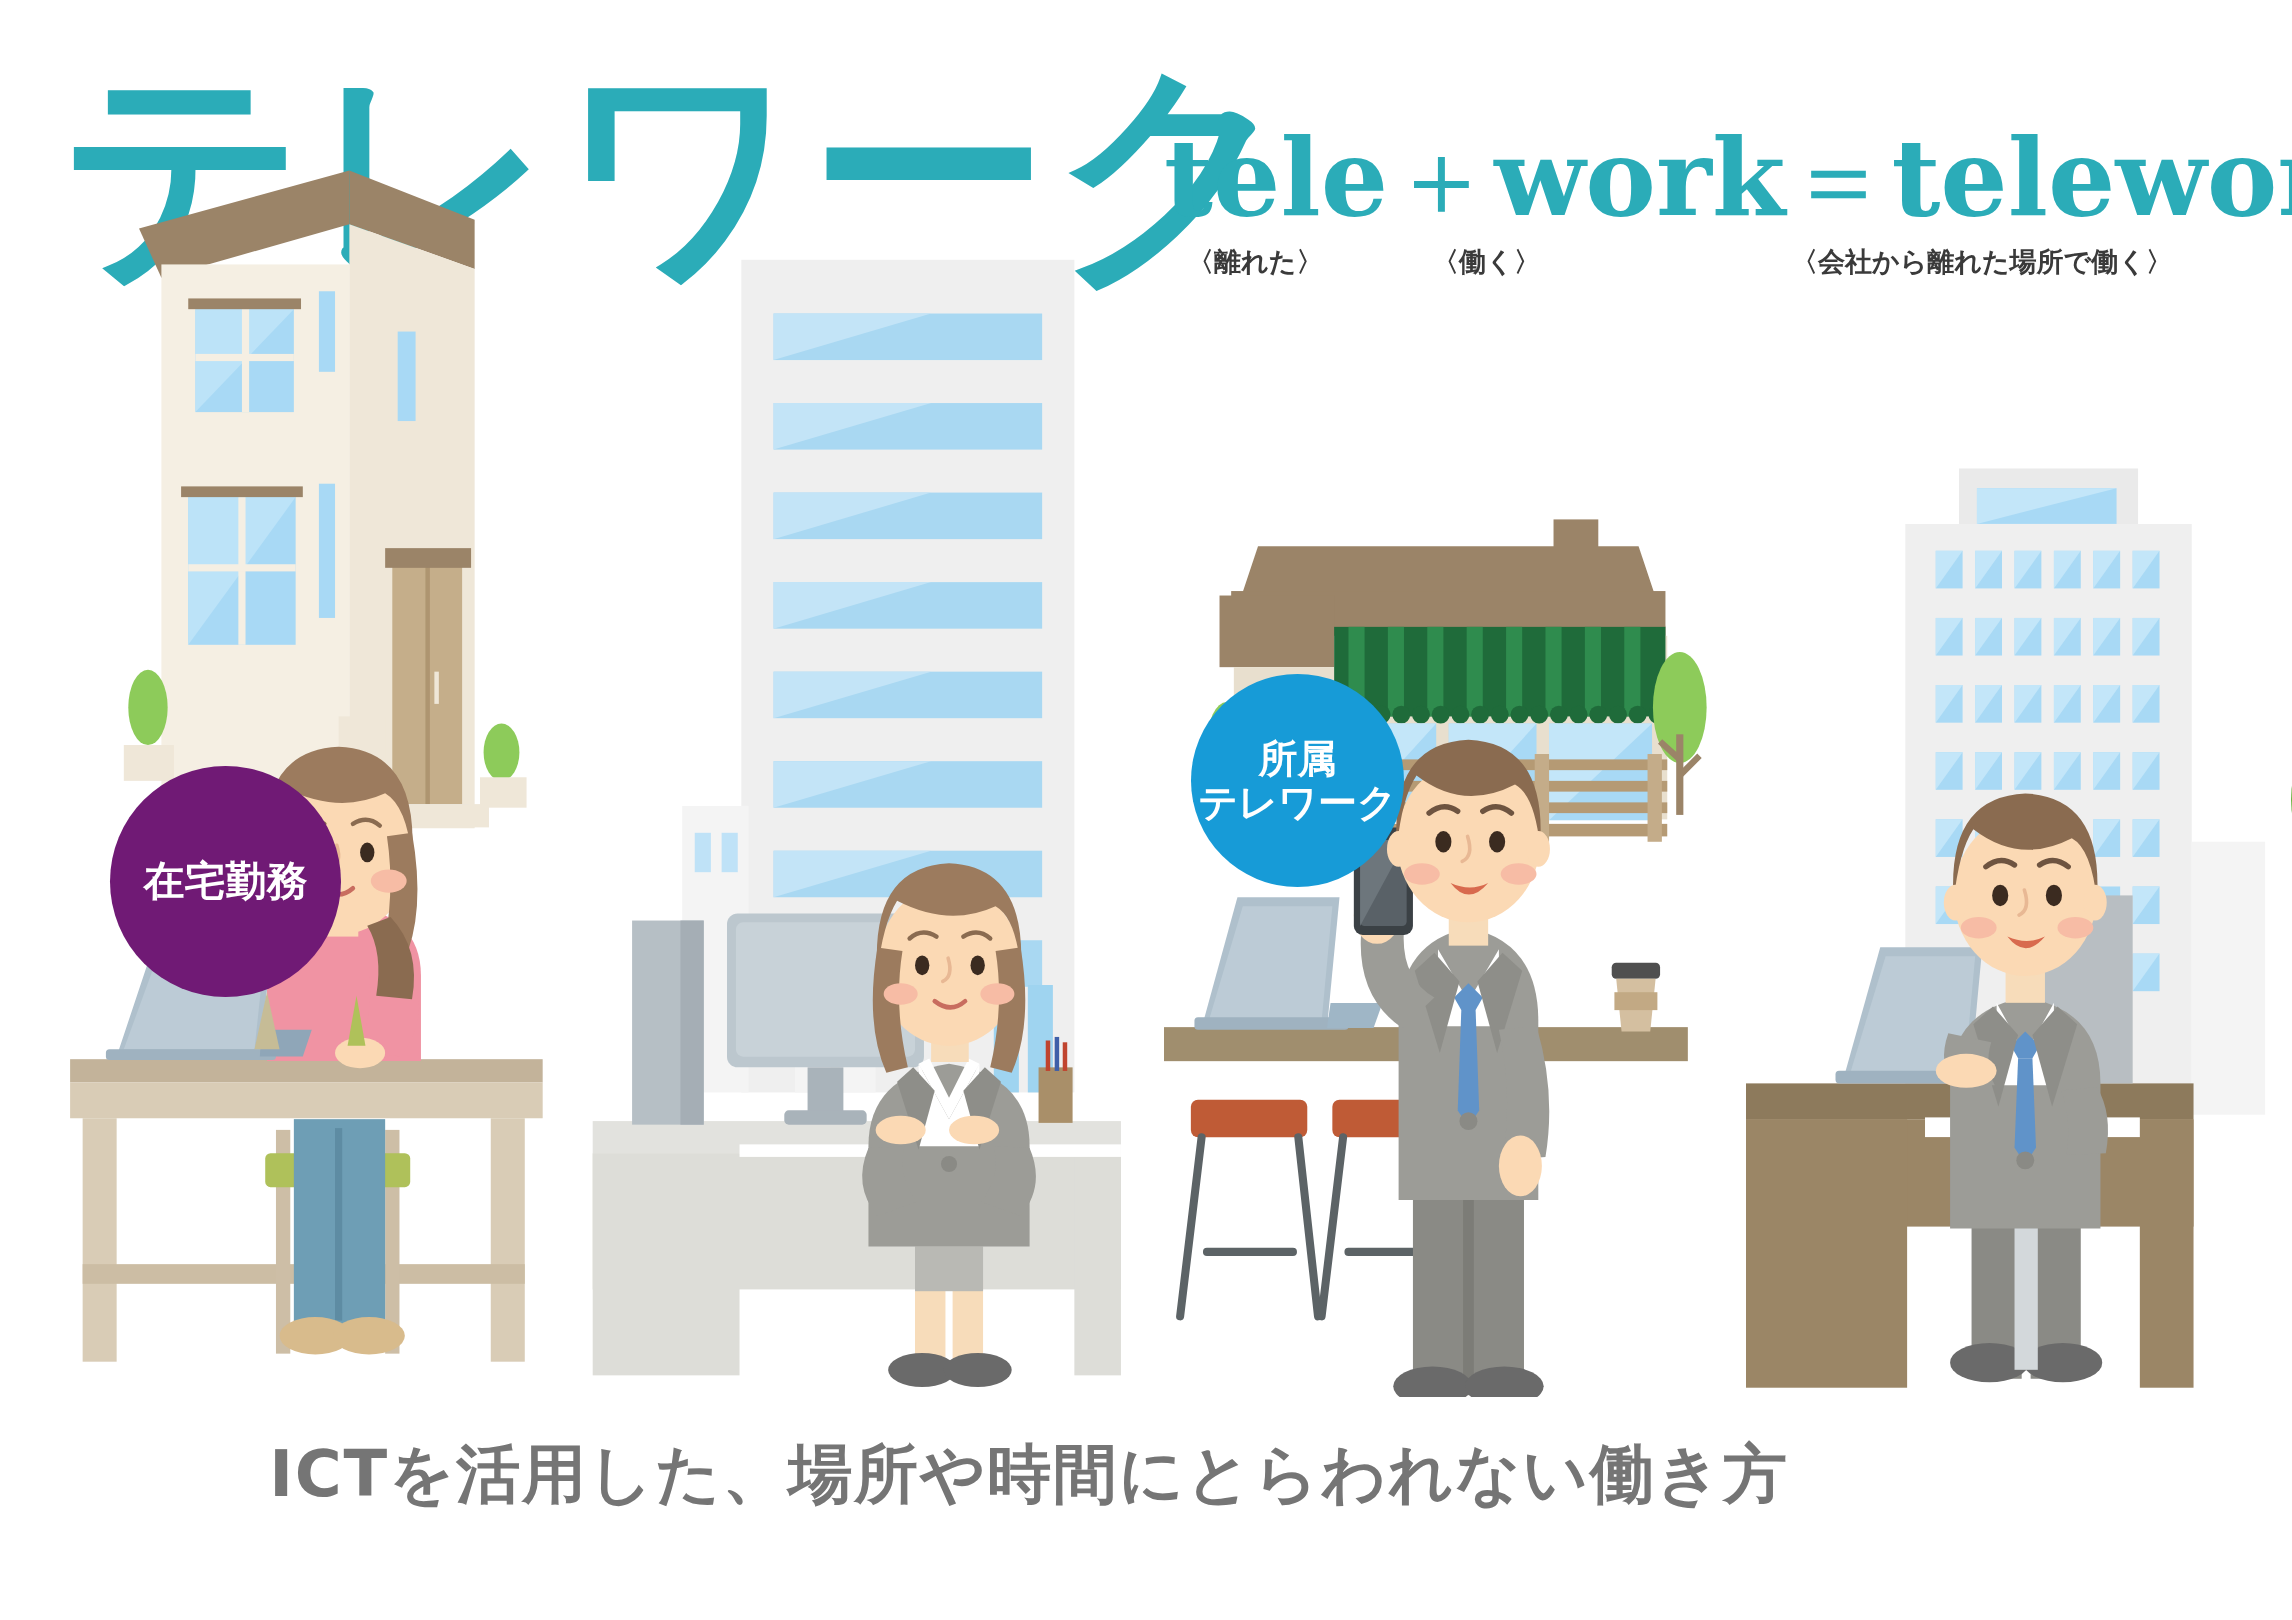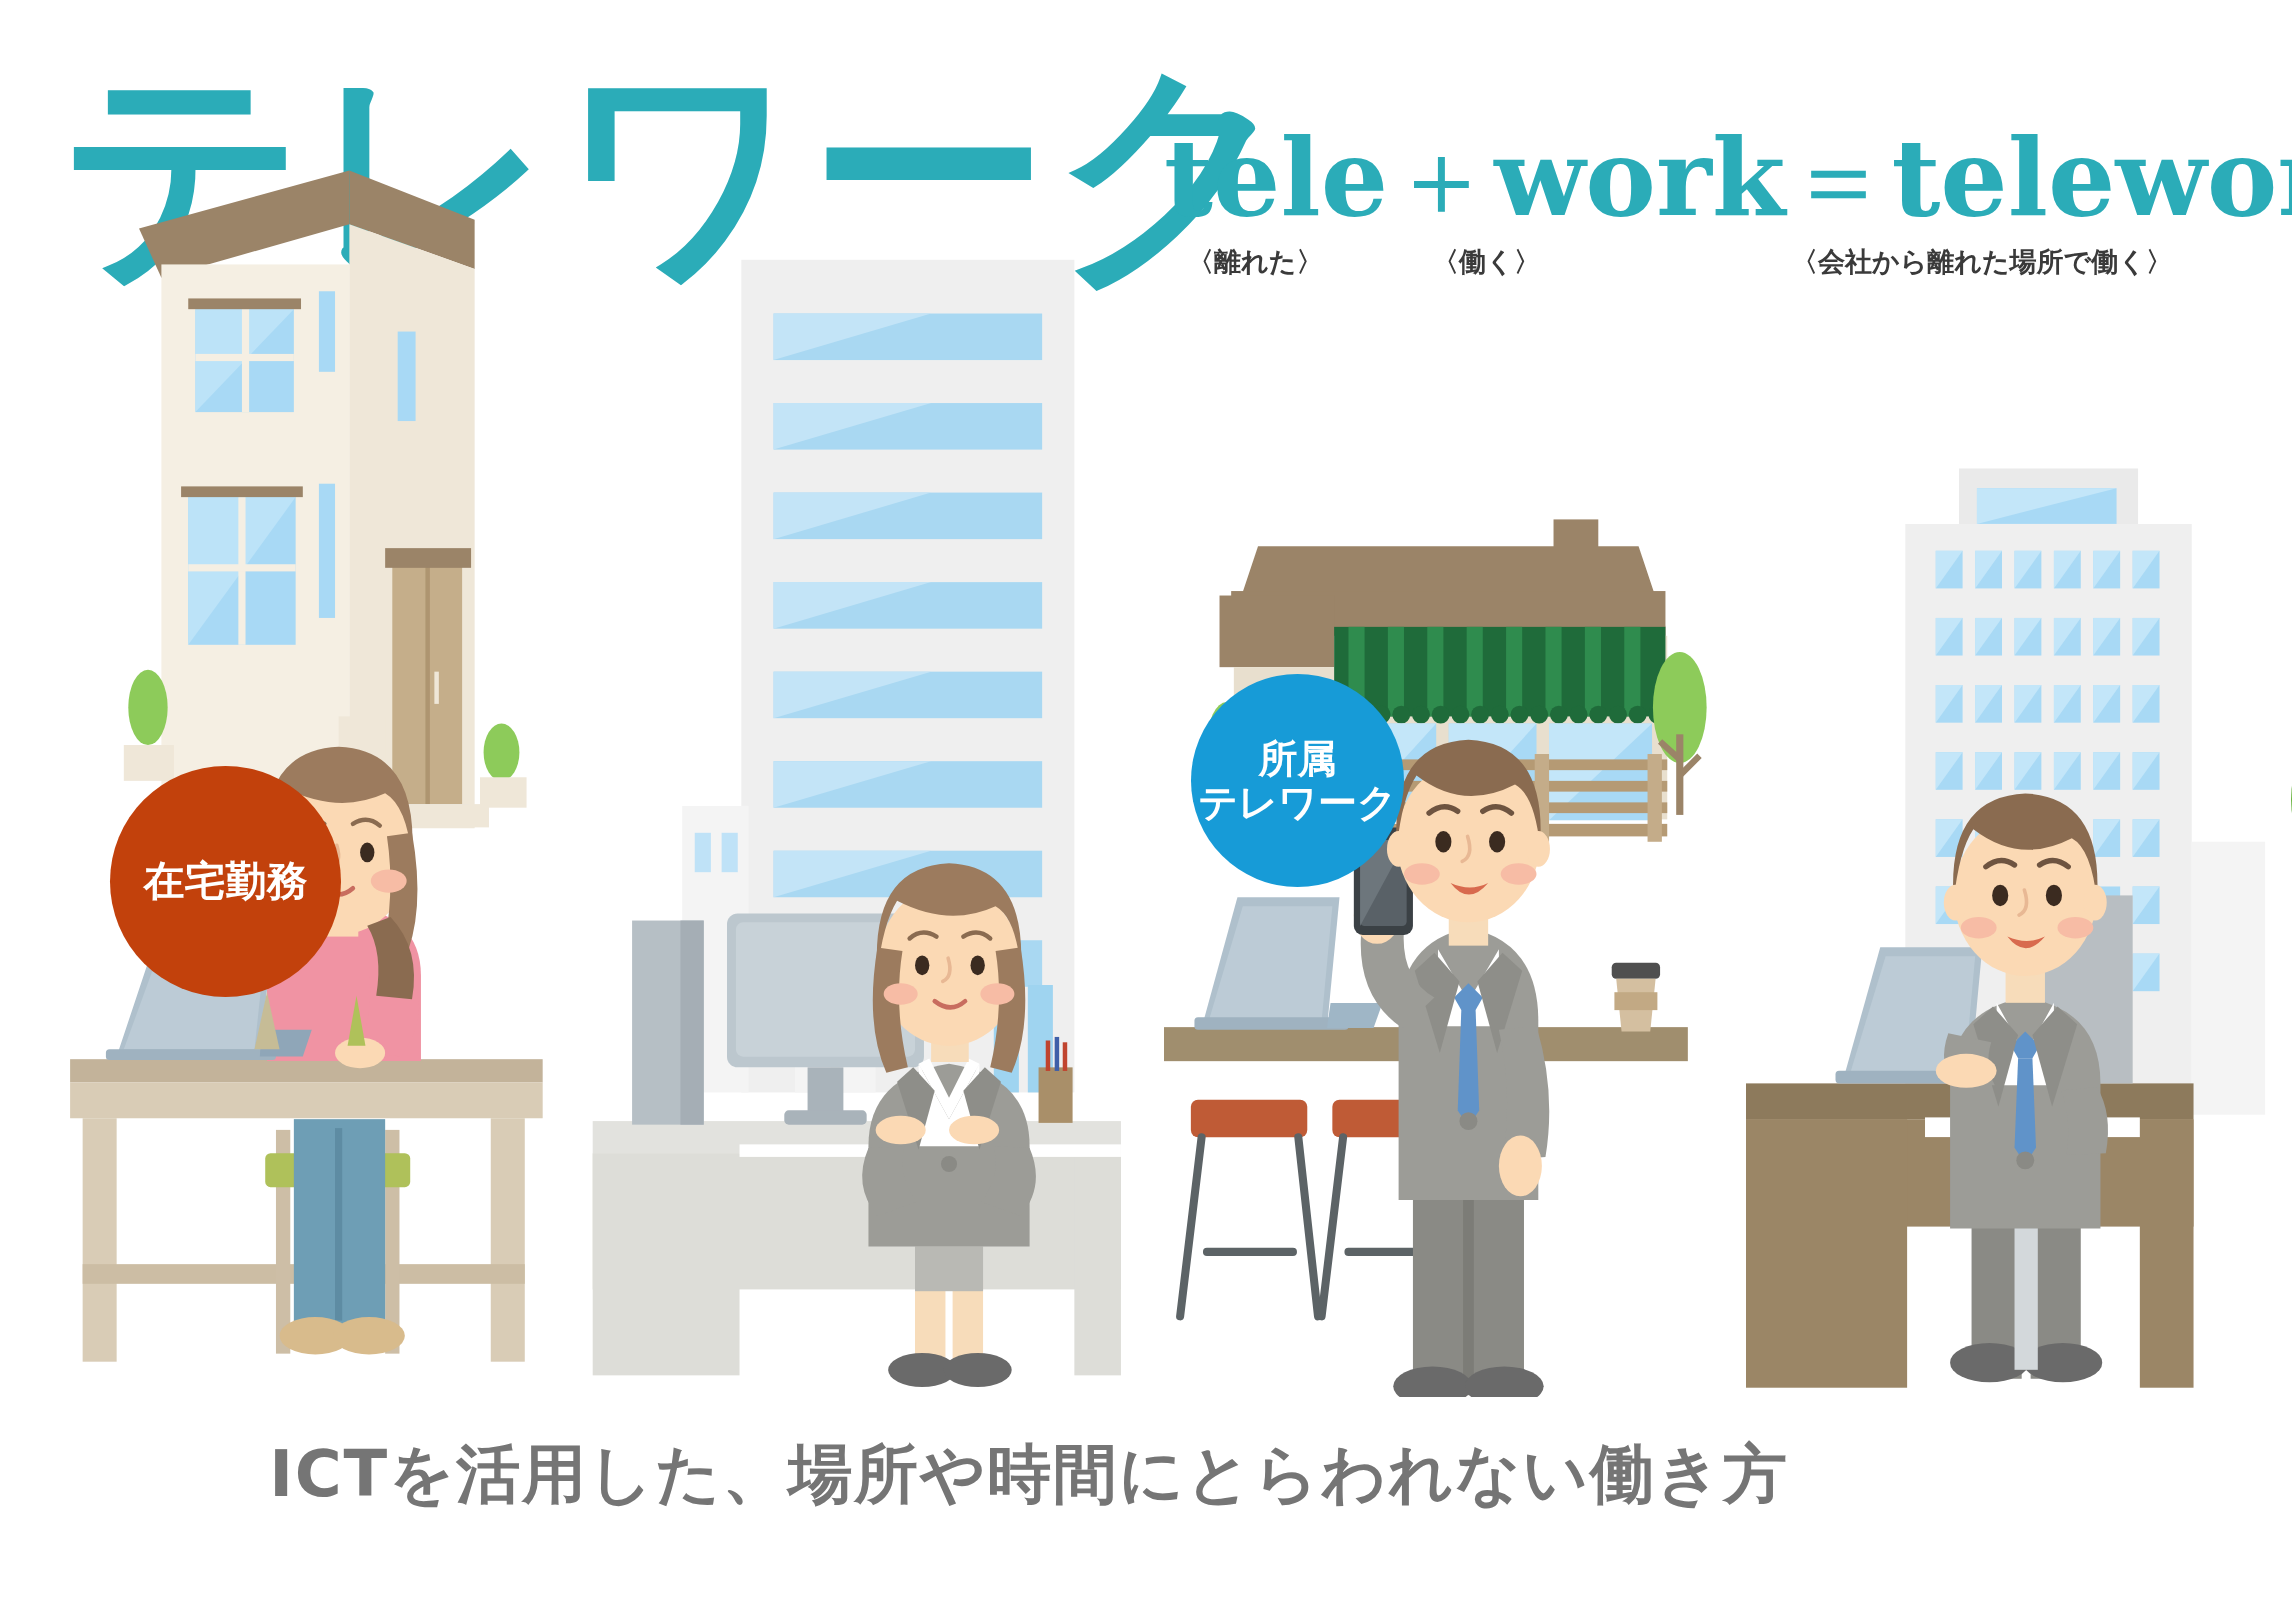--- a/index.html
+++ b/index.html
@@ -35,21 +35,21 @@
   .scene-4{left:1746px;width:546px;}
 
   
   .badge{
     position:absolute;border-radius:50%;
     display:flex;flex-direction:column;align-items:center;justify-content:center;
     color:#fff;font-weight:bold;text-align:center;line-height:1.12;
     font-family:"DejaVu Sans",sans-serif;z-index:40;
   }
   .badge span{display:block;white-space:nowrap;}
-  .badge-1{left:56px;top:766px;width:231px;height:231px;background:#c2410c;font-size:41px;}
+  .badge-1{left:56px;top:766px;width:231px;height:231px;background:#701a75;font-size:41px;}
   .badge-2{left:618px;top:674px;width:213px;height:213px;background:#179BD7;font-size:39px;}
   .badge-3{left:1127px;top:691px;width:217px;height:217px;background:#6CB544;font-size:39px;}
 
   
   .footer-caption{
     position:absolute;left:0;right:0;top:1431px;text-align:center;
     font-size:64px;font-weight:bold;color:#757575;letter-spacing:1.8px;
     font-family:"DejaVu Sans",sans-serif;white-space:nowrap;
   }
 

